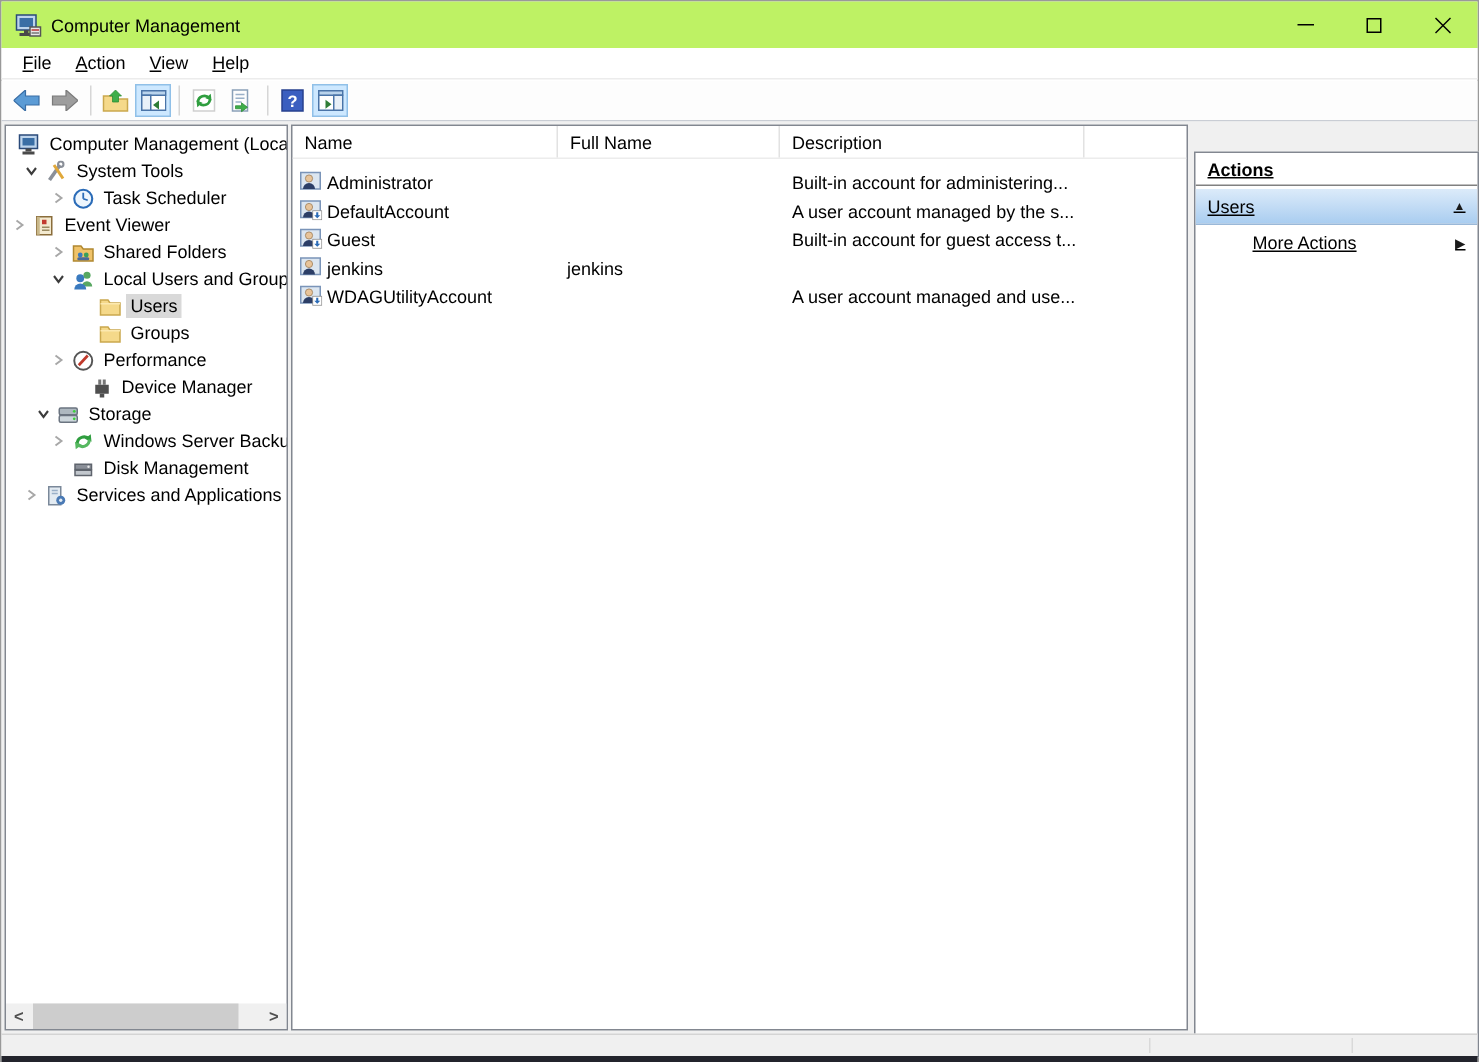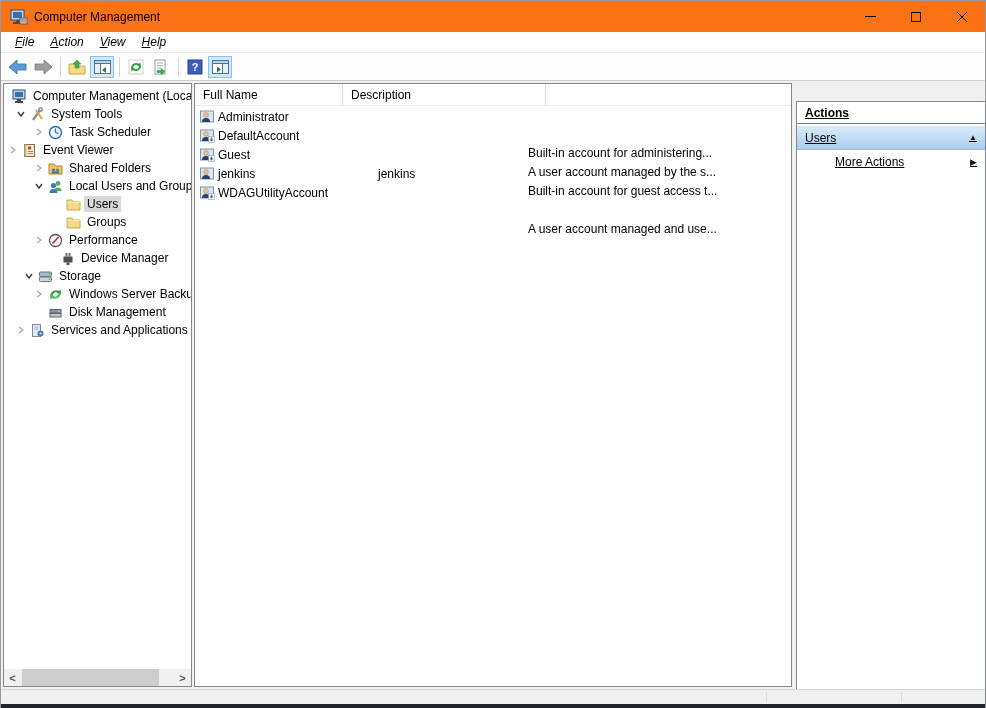--- a/index.html
+++ b/index.html
@@ -2,33 +2,33 @@
 <html><head>
 <meta charset="utf-8">
 <style>
   * { margin:0; padding:0; box-sizing:border-box; }
   html,body { width:986px; height:708px; overflow:hidden;
     font-family:"Liberation Sans","DejaVu Sans",sans-serif; font-size:12px; color:#000; }
   .window { position:relative; width:986px; height:708px; background:#fff;
     border-left:1px solid #999; border-right:1px solid #999; border-top:1px solid #999; }
 
   
-  .titlebar { position:absolute; top:0; left:0; right:0; height:31px; background:#f97316;
+  .titlebar { position:absolute; top:0; left:0; right:0; height:31px; background:#bef264;
     display:flex; align-items:center; }
   .titlebar .appicon { margin-left:9px; width:18px; height:18px; }
   .titlebar .title { margin-left:6px; font-size:12px; }
   .wincontrols { margin-left:auto; display:flex; height:31px; }
   .wbtn { width:46px; height:31px; display:flex; align-items:center; justify-content:center; cursor:default; }
   .min-glyph { display:block; width:11px; height:0; border-bottom:1px solid #000; }
   .max-glyph { display:block; width:10px; height:10px; border:1px solid #000; }
 
   
   .menubar { position:absolute; top:31px; left:0; right:0; height:21px; background:#fff;
     display:flex; align-items:center; padding-left:6px; border-bottom:1px solid #ececec; }
-  .menu-item { display:inline-block; padding:2px 8px;font-style:italic; }
+  .menu-item { display:inline-block; padding:2px 8px; }
   .menu-item::first-letter { text-decoration:underline; }
 
   
   .toolbar { position:absolute; top:53px; left:0; right:0; height:27px; background:#fdfdfd;
     display:flex; align-items:center; padding-left:5px; border-bottom:1px solid #c9cdd4; }
   .tbtn { width:24px; height:22px; display:flex; align-items:center; justify-content:center;
     border:1px solid transparent; margin-right:1px; }
   .tbtn.toggled { background:#cde8ff; border:1px solid #90c0e8; }
   .tsep { width:1px; height:20px; background:#d6d6d6; margin:0 4px; }
 
@@ -53,21 +53,21 @@
   .harrow { width:17px; height:17px; display:flex; align-items:center; justify-content:center;
     color:#505050; font-size:11px; font-weight:bold; }
   .hthumb { height:17px; width:137px; background:#cdcdcd; margin-left:1px; }
   .hspace { flex:1; }
 
   
   .lheader { display:flex; height:22px; border-bottom:1px solid #ececec; align-items:center; }
   .hcell { height:100%; display:flex; align-items:center; padding-left:8px;
     border-right:1px solid #e2e2e2; }
   .lbody { padding-top:4px; }
-  .lrow { display:flex; height:19px; align-items:flex-start; }
+  .lrow { display:flex; height:19px; align-items:flex-end; }
   .uicon { width:16px; height:15px; margin-left:5px; flex:0 0 16px; }
   .cell { white-space:nowrap; overflow:hidden; }
   .c-name { width:154px; padding-left:2px; }
   .c-full { width:148px; padding-left:8px; }
   .c-desc { width:203px; padding-left:10px;margin-top:36px; }
 
   
   .act-header { height:22px; display:flex; align-items:center; padding-left:8px; font-weight:bold;
     border-bottom:1px solid #808080; }
   .act-group { margin-top:2px; height:24px; display:flex; align-items:center; padding:0 8px;
@@ -403,20 +403,21 @@
       <div class="hscroll">
         <span class="harrow">&lt;</span>
         <span class="hthumb"></span>
         <span class="hspace"></span>
         <span class="harrow">&gt;</span>
       </div>
     </div>
 
     <div class="pane pane-mid">
       <div class="lheader">
+        <div class="hcell" style="width:177px">Name</div>
         <div class="hcell" style="width:148px">Full Name</div>
         <div class="hcell" style="width:203px">Description</div>
       </div>
       <div class="lbody">
 
         <div class="lrow">
           <span class="uicon">
             <svg width="15" height="14" viewBox="0 0 15 14">
                 <rect x="0.5" y="1" width="13" height="11" fill="#dce6f0" stroke="#7a94b8"></rect>
                 <circle cx="6" cy="5" r="2.4" fill="#e8c49a" stroke="#9a7850" stroke-width="0.5"></circle>

